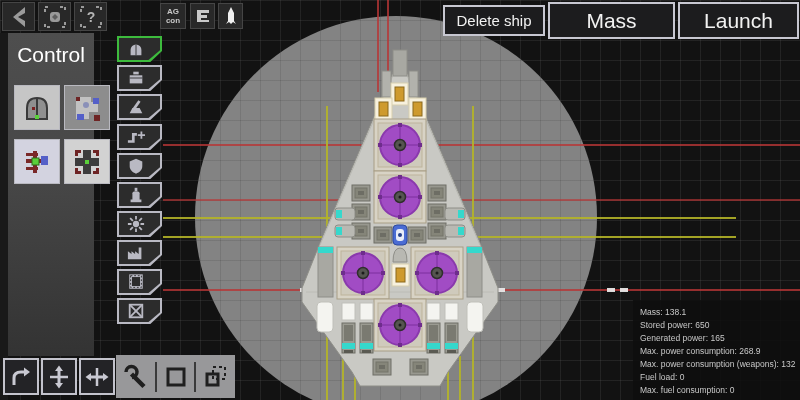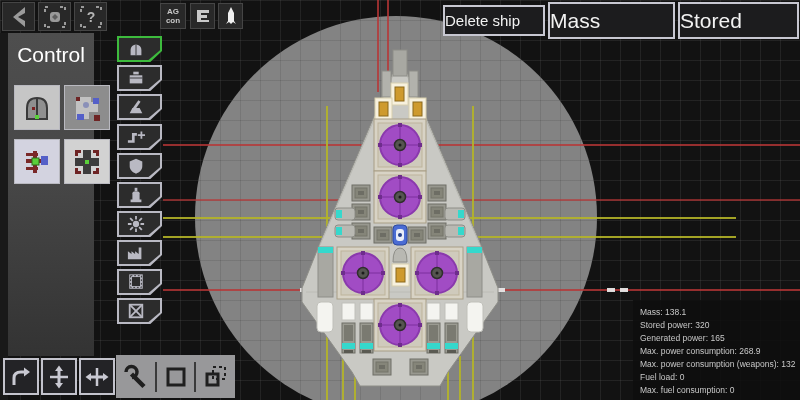--- a/index.html
+++ b/index.html
@@ -17,21 +17,21 @@
     background-size:20px 20px;background-position:-195px -16px;}
   .gline{position:absolute;}
   .red{background:var(--guide-red,#b83636);opacity:.8;}
   .yellow{background:var(--guide-yellow,#b4b428);opacity:.9;}
   .wtick{position:absolute;background:#e8e8e8;opacity:.95;}
   #ship{position:absolute;left:290px;top:45px;}
   
   .sqbtn{position:absolute;background:#282828;border:1px solid #454545;display:flex;
     align-items:center;justify-content:center;box-sizing:border-box;}
   .actbtn{position:absolute;background:#1c1c1e;border:2px solid #c7c7d1;color:#f2f2f2;
-    display:flex;align-items:center;box-sizing:border-box;cursor:pointer;}
+    display:flex;align-items:center;justify-content:center;box-sizing:border-box;cursor:pointer;}
   #btn-delete{left:443px;top:5px;width:102px;height:31px;font-size:15px;}
   #btn-save{left:548px;top:2px;width:127px;height:37px;font-size:21px;}
   #btn-launch{left:678px;top:2px;width:121px;height:37px;font-size:21px;}
   .agtxt{font-size:8px;font-weight:bold;color:#c8c8c8;line-height:9px;text-align:left;}
   
   #left-strip{position:absolute;left:0;top:33px;width:8px;height:367px;background:#191919;}
   #control-panel{position:absolute;left:8px;top:33px;width:86px;height:323px;
     background:linear-gradient(#4e4e4e,#474747 45%,#333333);}
   #panel-title{position:absolute;left:0;top:10px;width:100%;text-align:center;
     color:#ffffff;font-size:21px;}
@@ -225,21 +225,21 @@
       </svg>
 </div>
 
 <div class="actbtn" id="btn-delete">
   <span>Delete ship</span>
 </div>
 <div class="actbtn" id="btn-save">
   <span>Mass</span>
 </div>
 <div class="actbtn" id="btn-launch">
-  <span>Stored</span>
+  <span>Launch</span>
 </div>
 
 <div id="left-strip"></div>
 <div id="control-panel">
   <div id="panel-title">Control</div>
 
   <div class="partbtn pb1" style="left:6px;top:52px;">
     <svg width="34" height="34" viewBox="0 0 34 34">
       <path d="M7,28 V17 Q7,7 17,7 Q27,7 27,17 V28 Z" fill="#8f8f8f" stroke="#3a3a3a" stroke-width="2"></path>
       <line x1="17" y1="7" x2="17" y2="28" stroke="#3a3a3a" stroke-width="2"></line>
@@ -405,21 +405,21 @@
   <div style="display:flex;">
     <svg width="26" height="26" viewBox="0 0 26 26">
       <rect x="10" y="3" width="12" height="12" fill="none" stroke="#1f1f1f" stroke-width="2" stroke-dasharray="3 3"></rect>
       <rect x="4" y="10" width="11" height="11" fill="none" stroke="#1f1f1f" stroke-width="3"></rect>
         </svg>
   </div>
 </div>
 
 <div id="stats-panel">
   <div class="stat-line"><span class="stat-label">Mass</span><span>138.1</span></div>
-  <div class="stat-line"><span class="stat-label">Stored power</span><span>320</span></div>
+  <div class="stat-line"><span class="stat-label">Stored power</span><span>650</span></div>
   <div class="stat-line"><span class="stat-label">Generated power</span><span>165</span></div>
   <div class="stat-line"><span class="stat-label">Max. power consumption</span><span>268.9</span></div>
   <div class="stat-line"><span class="stat-label">Max. power consumption (weapons)</span><span>132</span></div>
   <div class="stat-line"><span class="stat-label">Fuel load</span><span>0</span></div>
   <div class="stat-line"><span class="stat-label">Max. fuel consumption</span><span>0</span></div>
 </div>
 
 </div>
 
 </body></html>

